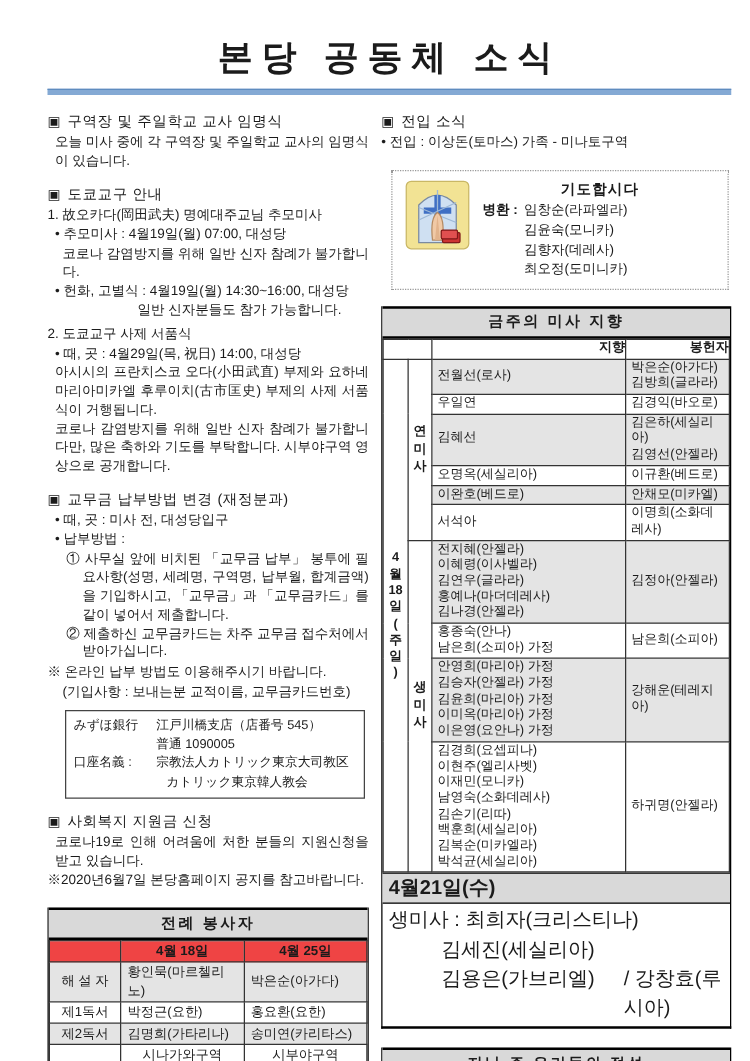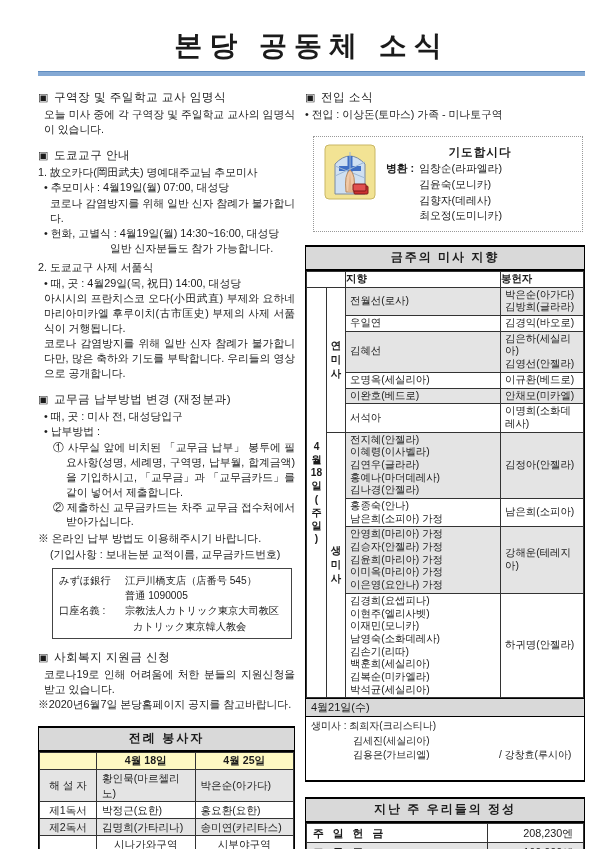--- a/index.html
+++ b/index.html
@@ -48,41 +48,41 @@
   .tblock { border-left:1px solid #000; border-right:1px solid #000; border-bottom:2px solid #000; }
   .ttitle {
     background:#d9d9d9; font-weight:bold; text-align:center; font-size:12px;
     padding:2px 0 3px; border-top:2px solid #000; border-bottom:2px solid #000; letter-spacing:2px;
   }
   table { border-collapse:collapse; width:100%; }
   td,th { border:1px solid #333; }
 
   
   .servers { font-size:10.6px; }
-  .servers th { font-weight:bold; text-align:center; padding:1px 2px; background:#fef9c3;margin-top:48px; }
+  .servers th { font-weight:bold; text-align:center; padding:1px 2px; background:#ef4444;margin-top:48px; }
   .servers td { padding:1px 5px; line-height:1.35; }
   .servers .role { width:52px; text-align:center; padding:1px 2px; }
   .servers tr.shade { background:#e4e4e4; }
   .servers .region { text-align:center; }
   .servers .names { white-space:pre-line; }
   .servers .prayrole { white-space:pre-line; text-align:center; line-height:1.5; }
 
   
   .mass { font-size:10.4px; }
   .mass td { padding:1px 4px; line-height:1.22; vertical-align:middle; }
-  .mass .mhead td { font-weight:bold; text-align:left; padding:1px 0; }
+  .mass .mhead td { font-weight:bold; text-align:right; padding:1px 0; }
   .mass .vdate { width:17px; padding:0 1px; text-align:center; font-weight:bold; white-space:pre-line; font-size:10.2px; line-height:1.3; }
   .mass .vtype { width:16px; padding:0 1px; text-align:center; font-weight:bold; white-space:pre-line; font-size:10.4px; line-height:1.35; }
   .mass .int { width:146px; white-space:pre-line; }
   .mass .off { white-space:pre-line; }
   .mass tr.shade td.c { background:#e4e4e4; }
 
   
-  .wedhead { background:#d9d9d9; font-weight:normal; font-size:11px; padding:1px 5px; border-top:1.5px solid #000; border-bottom:1px solid #000; }
-  .wedbody { font-size:10px; padding:2px 5px 17px; line-height:1.45; }
+  .wedhead { background:#d9d9d9; font-weight:bold; font-size:16px; padding:1px 5px; border-top:1.5px solid #000; border-bottom:1px solid #000; }
+  .wedbody { font-size:16px; padding:2px 5px 3px; line-height:1.45; }
   .wedrow { display:flex; padding-left:42px; }
   .wname { width:146px; flex:none; }
 
   
   .offer { font-size:10.8px; }
   .offer td { padding:2px 6px; line-height:1.35; }
   .offer tr.shade { background:#e4e4e4; }
   .offer .olabel { width:168px; }
   .offer .obold { font-weight:bold; letter-spacing:3px; }
   .offer .oval { text-align:right; vertical-align:bottom; padding-right:10px; }
@@ -119,21 +119,21 @@
       <div class="sec">
         <div class="sechead"><span class="marker">▣</span><span>도쿄교구 안내</span></div>
         <div class="bullet-line">1. 故오카다(岡田武夫) 명예대주교님 추모미사</div>
         <div class="bullet-line ml6">• 추모미사 : 4월19일(월) 07:00, 대성당</div>
         <div class="p ml12">코로나 감염방지를 위해 일반 신자 참례가 불가합니다.</div>
         <div class="bullet-line ml6">• 헌화, 고별식 : 4월19일(월) 14:30~16:00, 대성당</div>
         <div class="bullet-line far">일반 신자분들도 참가 가능합니다.</div>
         <div class="bullet-line" style="margin-top:3px;">2. 도쿄교구 사제 서품식</div>
         <div class="bullet-line ml6">• 때, 곳 : 4월29일(목, 祝日) 14:00, 대성당</div>
         <div class="p ml6">아시시의 프란치스코 오다(小田武直) 부제와 요하네마리아미카엘 후루이치(古市匡史) 부제의 사제 서품식이 거행됩니다.</div>
-        <div class="p ml6">코로나 감염방지를 위해 일반 신자 참례가 불가합니다만, 많은 축하와 기도를 부탁합니다. 우리들의 영상으로 공개합니다.</div>
+        <div class="p ml6">코로나 감염방지를 위해 일반 신자 참례가 불가합니다만, 많은 축하와 기도를 부탁합니다. 시부야구역 영상으로 공개합니다.</div>
       </div>
 
       <div class="sec">
         <div class="sechead"><span class="marker">▣</span><span>교무금 납부방법 변경 (재정분과)</span></div>
         <div class="bullet-line ml6">• 때, 곳 : 미사 전, 대성당입구</div>
         <div class="bullet-line ml6">• 납부방법 :</div>
         <div class="step">① 사무실 앞에 비치된 「교무금 납부」 봉투에 필요사항(성명, 세례명, 구역명, 납부월, 합계금액)을 기입하시고, 「교무금」과 「교무금카드」를 같이 넣어서 제출합니다.</div>
         <div class="step">② 제출하신 교무금카드는 차주 교무금 접수처에서 받아가십니다.</div>
         <div class="bullet-line" style="margin-top:2px;">※ 온라인 납부 방법도 이용해주시기 바랍니다.</div>
         <div class="bullet-line ml12">(기입사항 : 보내는분 교적이름, 교무금카드번호)</div>

